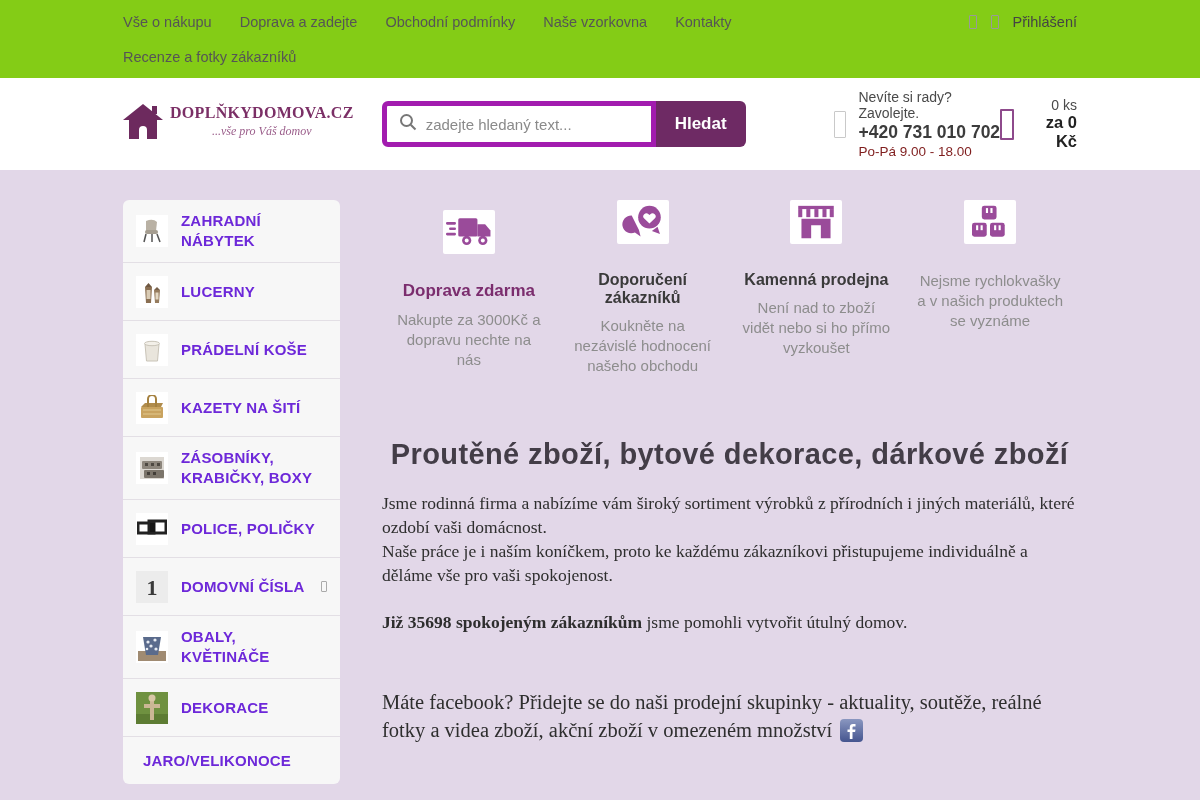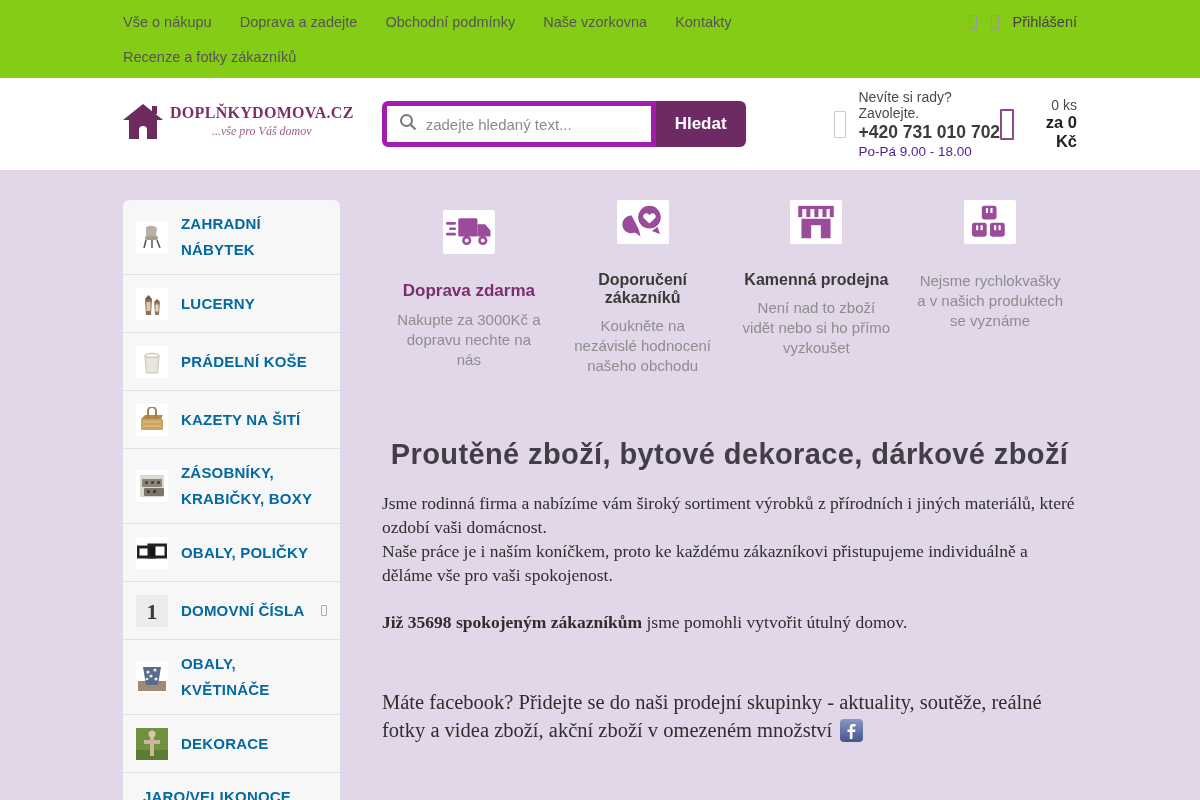--- a/index.html
+++ b/index.html
@@ -34,38 +34,38 @@
   .search-field { display:flex; align-items:center; width:274px; background:#fff;
     border:5px solid #a21caf; border-radius:6px 0 0 6px; padding:0 12px; gap:9px; }
   .search-field input { border:none; outline:none; font-size:15px; color:#333; width:100%;
     font-family:"Liberation Sans", sans-serif; }
   .search-field input::placeholder { color:#8a8a8a; }
   .search-btn { width:90px; background:#6e2a64; color:#fff; font-weight:bold; font-size:17px;
     border:none; border-radius:0 6px 6px 0; cursor:pointer; font-family:"Liberation Sans", sans-serif; }
   .phone { display:flex; align-items:center; gap:13px; margin-left:44px; }
   .phone-lead { font-size:14px; color:#4a4a4a; }
   .phone-num { font-size:17.5px; font-weight:bold; color:#3c3c3c; margin:1px 0; }
-  .phone-hours { font-size:13.5px; color:#4c1d95; }
+  .phone-hours { font-size:13.5px; color:#7f1d1d; }
   .cart { display:flex; align-items:center; gap:11px; margin-left:auto; }
   .cart-text { text-align:right; }
   .cart-qty { font-size:14px; color:#4a4a4a; }
   .cart-total { font-size:16.5px; font-weight:bold; color:#222; }
 
   
   .page { background:#e2d7e8; height:638px; padding-top:30px; }
   .page .inner { display:flex; gap:42px; }
 
   
   .sidebar { width:217px; flex-shrink:0; border-radius:6px; overflow:hidden; }
   .side-item { display:flex; align-items:center; gap:13px; background:#f7f7f7;
     border-bottom:1px solid #e3dfe5; padding:11px 13px; min-height:58px; cursor:pointer; }
   .side-item:last-child { border-bottom:none; }
   .thumb { width:32px; height:32px; background:#fff; flex-shrink:0; display:flex;
     align-items:center; justify-content:center; overflow:hidden; }
-  .side-label { font-size:15px; font-weight:bold; color:#0369a1; line-height:26px; letter-spacing:.2px; }
+  .side-label { font-size:15px; font-weight:bold; color:#6d28d9; line-height:20px; letter-spacing:.2px; }
   .side-item .chev { margin-left:auto; }
   .side-item.noimg { padding-left:20px; min-height:47px; }
 
   
   .main { flex:1; }
   .features { display:flex; }
   .feature { flex:1; text-align:center; padding:0 12px; }
   .tile { width:52px; height:44px; background:#fff; border-radius:2px; margin:0 auto 27px;
     display:flex; align-items:center; justify-content:center; }
   .feature.first .tile { margin-top:10px; }
@@ -223,21 +223,21 @@
         <span class="side-label">ZÁSOBNÍKY, KRABIČKY, BOXY</span>
       </div>
       <div class="side-item">
         <span class="thumb">
           <svg width="30" height="20" viewBox="0 0 30 20">
               <rect x="1" y="4" width="16" height="10" fill="none" stroke="#222" stroke-width="3"></rect>
               <rect x="12" y="2" width="17" height="12" fill="none" stroke="#222" stroke-width="3"></rect>
               <rect x="13" y="4" width="5" height="9" fill="#161616"></rect>
             </svg>
         </span>
-        <span class="side-label">OBALY, POLIČKY</span>
+        <span class="side-label">POLICE, POLIČKY</span>
       </div>
       <div class="side-item">
         <span class="thumb">
           <svg width="32" height="32" viewBox="0 0 32 32">
               <rect width="32" height="32" fill="#ececec"></rect>
               <text x="16" y="24" font-family="Liberation Serif, serif" font-weight="bold" font-size="22" fill="#3a3a3a" text-anchor="middle">1</text>
             </svg>
         </span>
         <span class="side-label">DOMOVNÍ ČÍSLA</span>
         <span class="tofu chev"></span>

